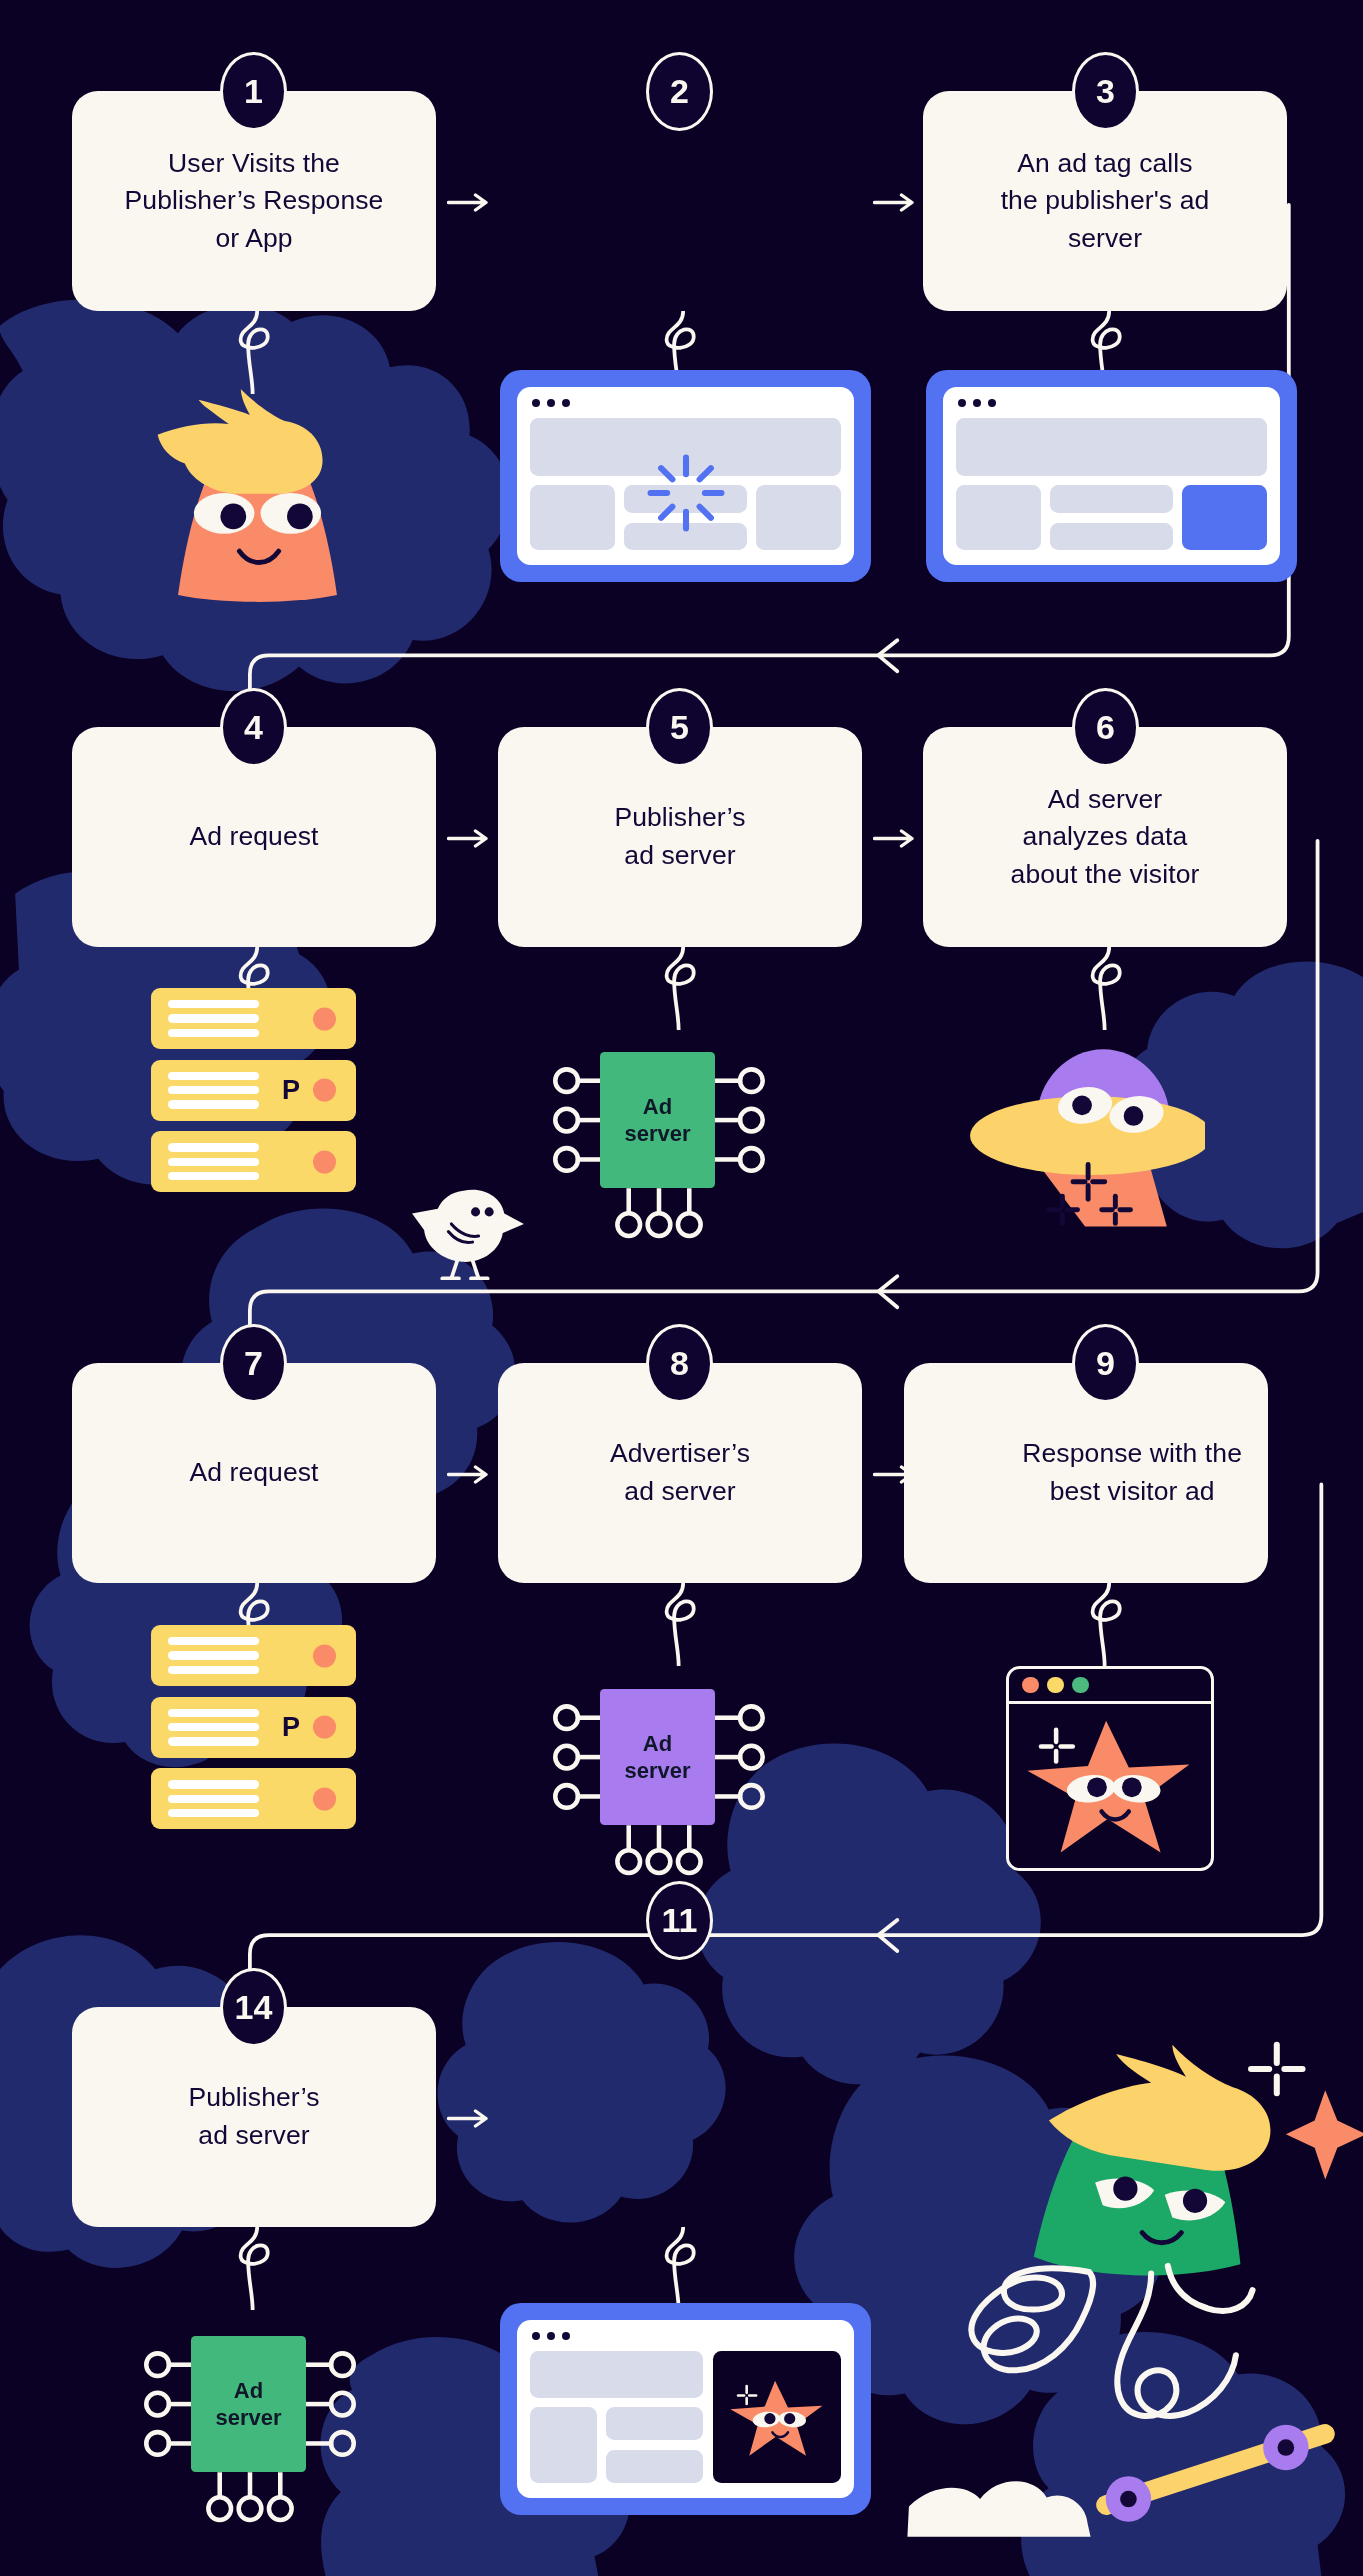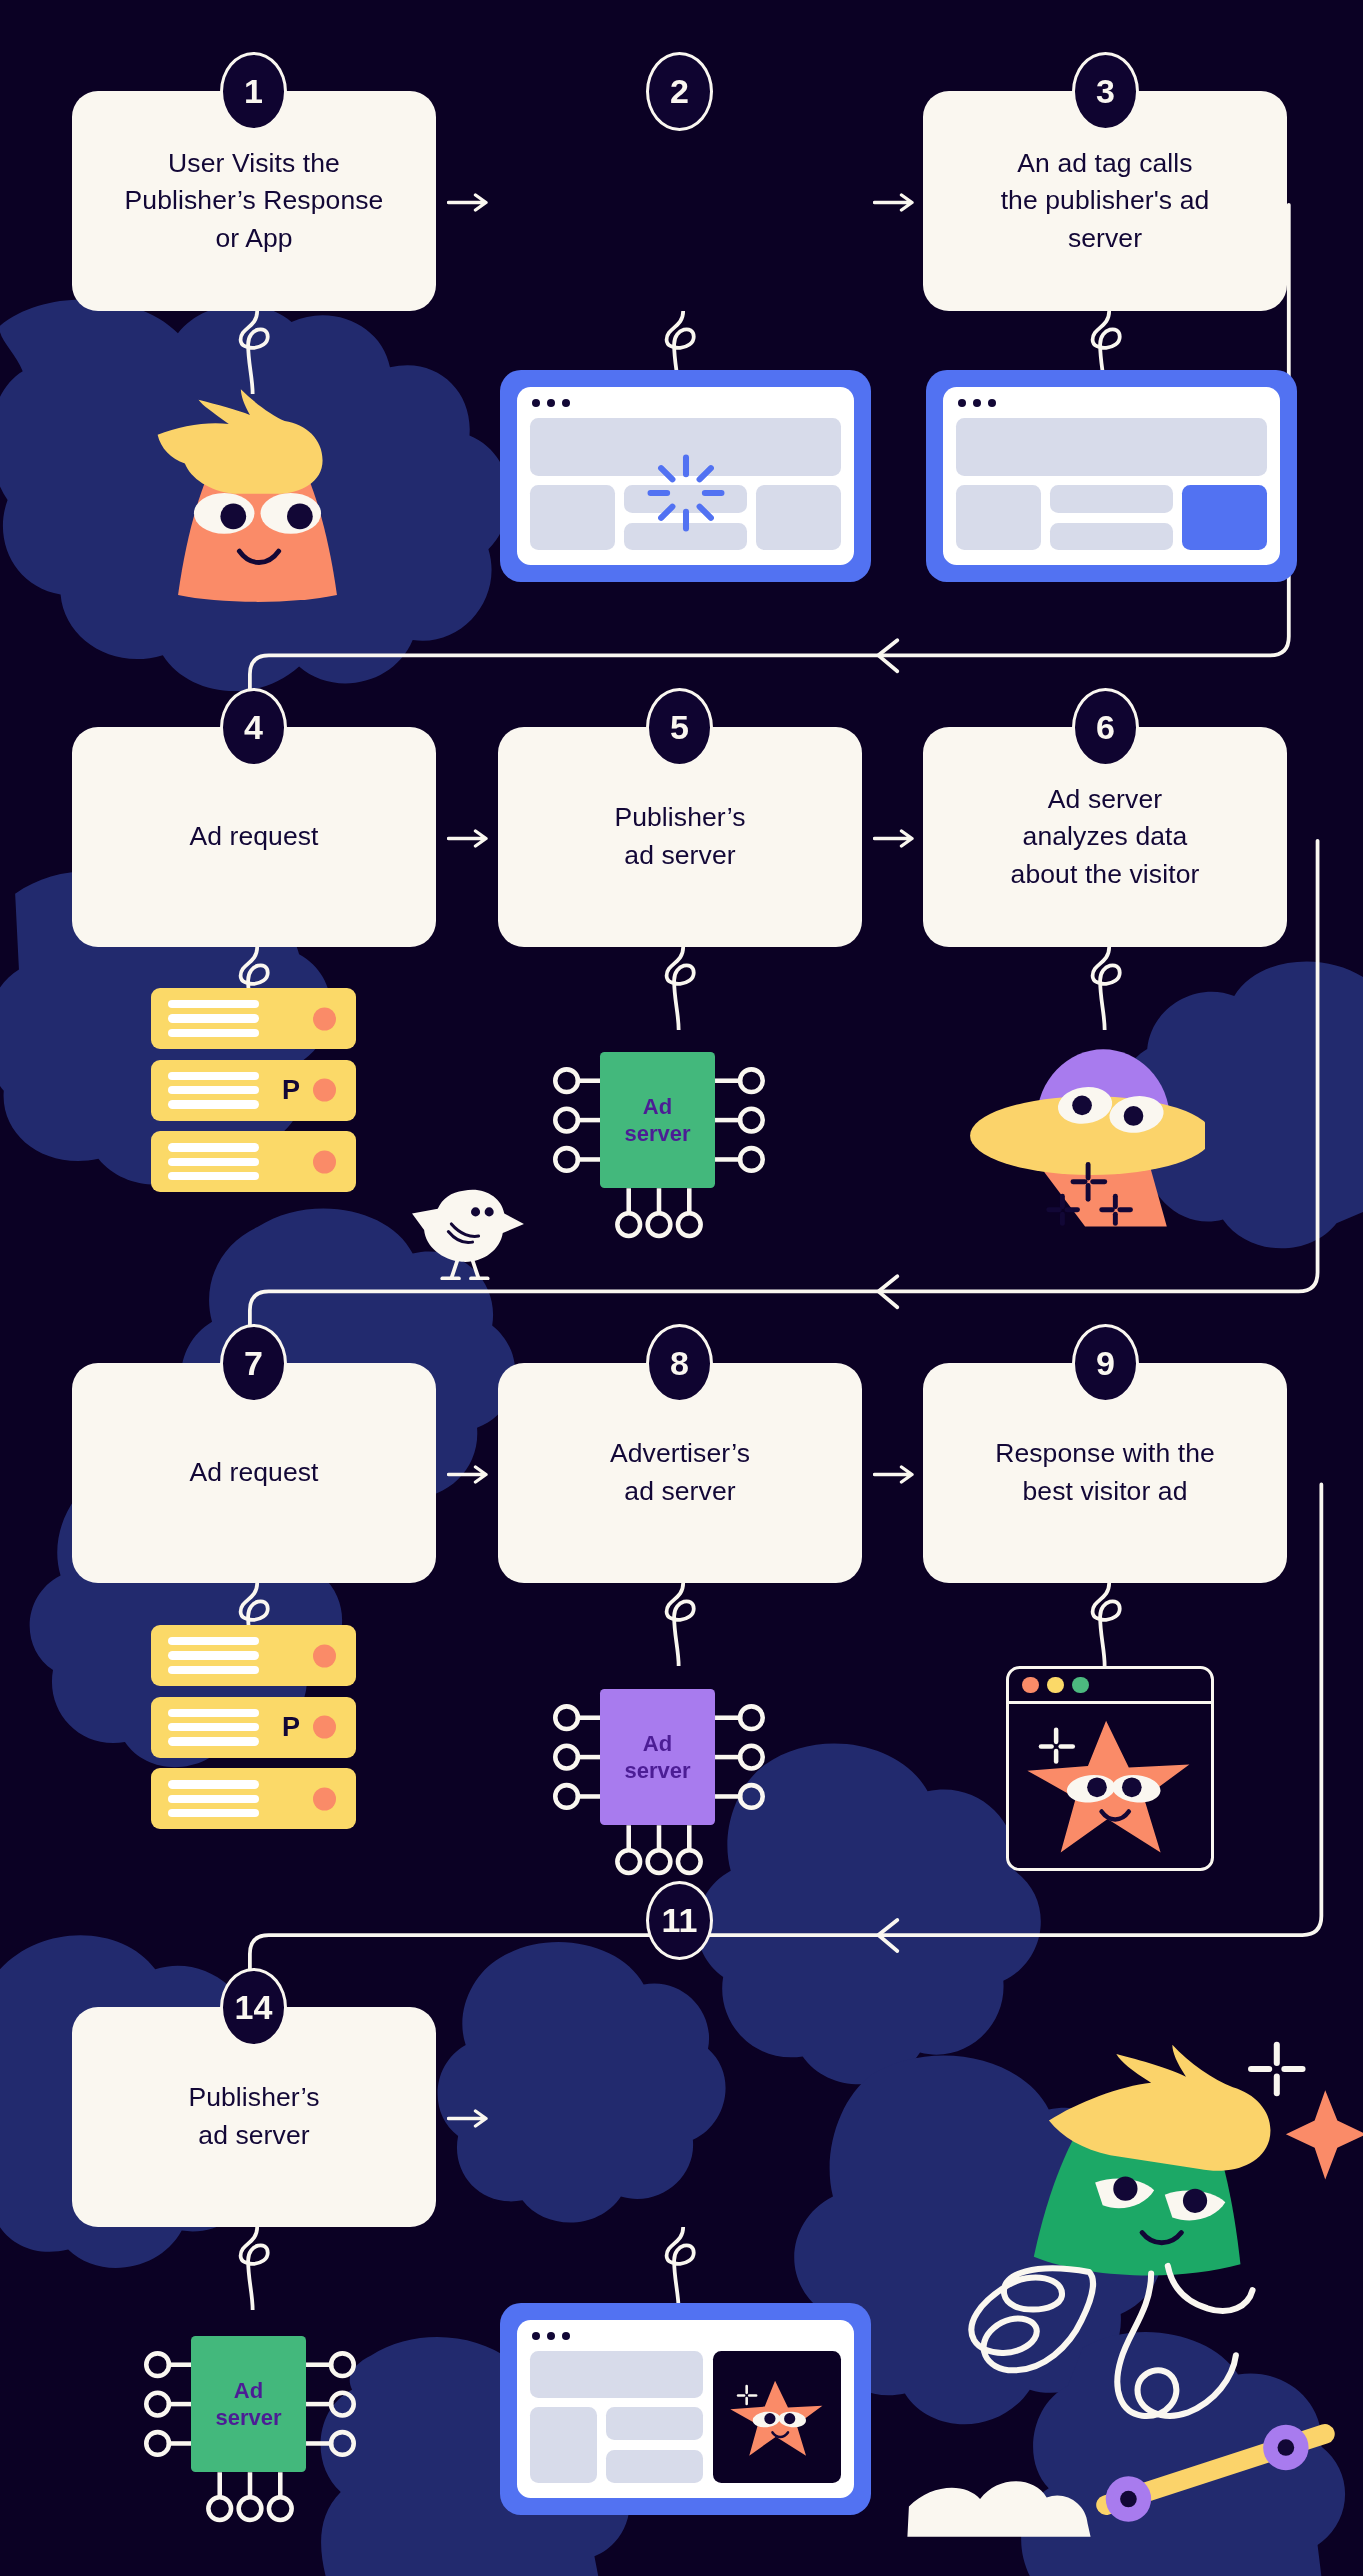--- a/index.html
+++ b/index.html
@@ -75,21 +75,21 @@
   .rack-lines span { display:block; width: 91px; height: 8.3px; background: #FFFFFF; border-radius: 4.5px; }
   .rack-dot { position:absolute; right: 19.7px; top:50%; transform:translateY(-50%); width: 23px; height: 23px; border-radius:50%; background:#FA8B68; }
   .rack-p { position:absolute; right: 56px; top: 50%; transform: translateY(-50%); font-size:27px; font-weight:700; color:#120736; }
 
   
   .chip { position:absolute; z-index:4; }
   .chip-body {
     position:absolute; left:47px; top:26px; width:115px; height:136px;
     border-radius:4.5px; display:flex; align-items:center; justify-content:center;
   }
-  .chip-label { font-size:22px; line-height:1.25; font-weight:700; color:#4c1d95; text-align:center; }
+  .chip-label { font-size:22px; line-height:1.25; font-weight:700; color:#0f172a; text-align:center; }
 
   
   .adwin { position:absolute; z-index:4; border:3.8px solid #FAF7F0; border-radius:13.6px; background:#0B0124; overflow:hidden; }
   .adwin-bar { height:35px; border-bottom:3.8px solid #FAF7F0; display:flex; align-items:center; gap:8.3px; padding-left:13px; }
   .adwin-bar i { width:16.7px; height:16.7px; border-radius:50%; display:block; }
 </style>
 </head>
 <body>
 
 <div id="root">
@@ -418,21 +418,21 @@
   <div class="card" style="left:498px; top:1363px;">
     <div class="card-text">
       <div>Advertiser’s</div>
       <div>ad server</div>
     </div>
   </div>
   <div class="badge" style="left:646px; top:1324px;">
     <span>8</span>
   </div>
 
-  <div class="card" style="left:923px; top:1363px;">
+  <div class="card" style="left:904px; top:1363px;justify-content:flex-end;">
     <div class="card-text">
       <div>Response with the</div>
       <div>best visitor ad</div>
     </div>
   </div>
   <div class="badge" style="left:1072px; top:1324px;">
     <span>9</span>
   </div>
 
   <svg class="arrow" style="left:447px; top:1463px;" width="45" height="23" viewBox="0 0 60 30">

